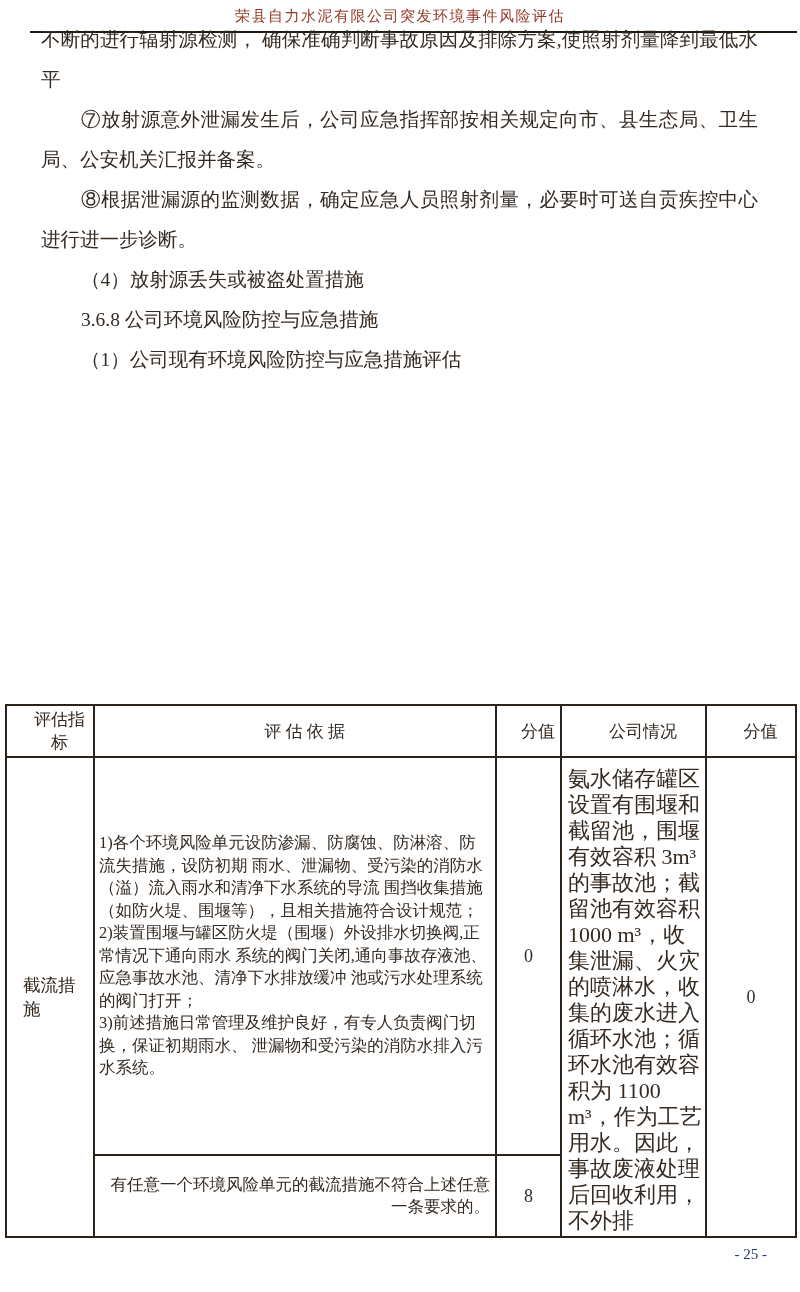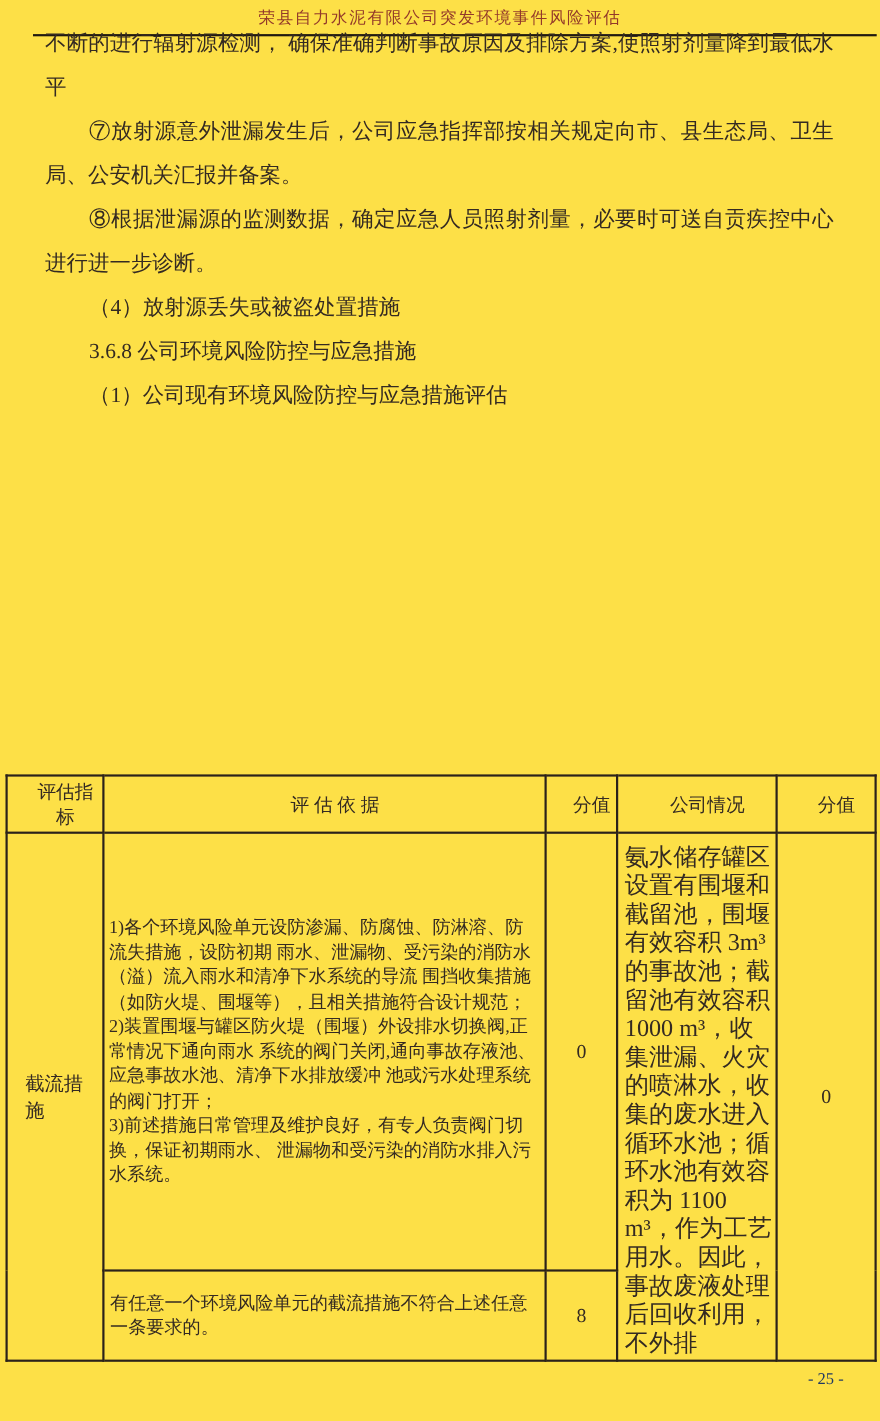--- a/index.html
+++ b/index.html
@@ -1,18 +1,18 @@
 <!DOCTYPE html>
 <html style="--title-red: #93392a; --body-ink: #342a22; --rule-ink: #20190f; --border-ink: #2b221a; --footer-blue: #1f3864;"><head>
 <meta charset="utf-8">
 <style>
   html,body { margin:0; padding:0; background:#e8e8e8; }
   .page {
     position:relative; width:800px; height:1292px; margin:0 auto;
-    background:#fde047; overflow:hidden;
+    background:#ffffff; overflow:hidden;
     font-family:"Liberation Serif","DejaVu Serif",serif;
     color:var(--body-ink,#342a22);
   }
   .header-title {
     position:absolute; top:7px; left:0; right:0; text-align:center;
     font-size:15px; letter-spacing:1.5px; color:var(--title-red,#93392a);
   }
   .header-rule {
     position:absolute; top:31px; left:30px; right:3px; height:0;
     border-top:2.5px solid var(--rule-ink,#20190f);
@@ -36,21 +36,21 @@
   .eval-table thead th {
     height:30px; font-weight:normal; font-size:17px; text-align:center;padding-left:24px;
   }
   col.c1 { width:88px; } col.c2 { width:402px; } col.c3 { width:65px; }
   col.c4 { width:145px; } col.c5 { width:90px; }
   td.indicator-cell { text-align:left; font-size:17.5px; padding-left:16px; }
   td.criteria-cell {
     height:272px; font-size:16.5px; line-height:22.5px;
     text-align:left; vertical-align:middle; padding:4px 4px;
   }
-  td.fail-cell { height:52px; font-size:16.5px; line-height:22.5px; text-align:left; vertical-align:middle;margin-top:26px; }
+  td.fail-cell { height:52px; font-size:16.5px; line-height:22.5px; text-align:right; vertical-align:middle;margin-top:26px; }
   td.score-cell { text-align:center; font-size:18px; }
   td.company-cell {
     font-size:22px; line-height:26px; text-align:left;
     vertical-align:top; padding-top:8px; padding-left:6px; padding-right:3px;
   }
   .footer-page {
     position:absolute; top:1246px; right:33px;
     font-size:15px; color:var(--footer-blue,#1f3864);
   }
 </style>

